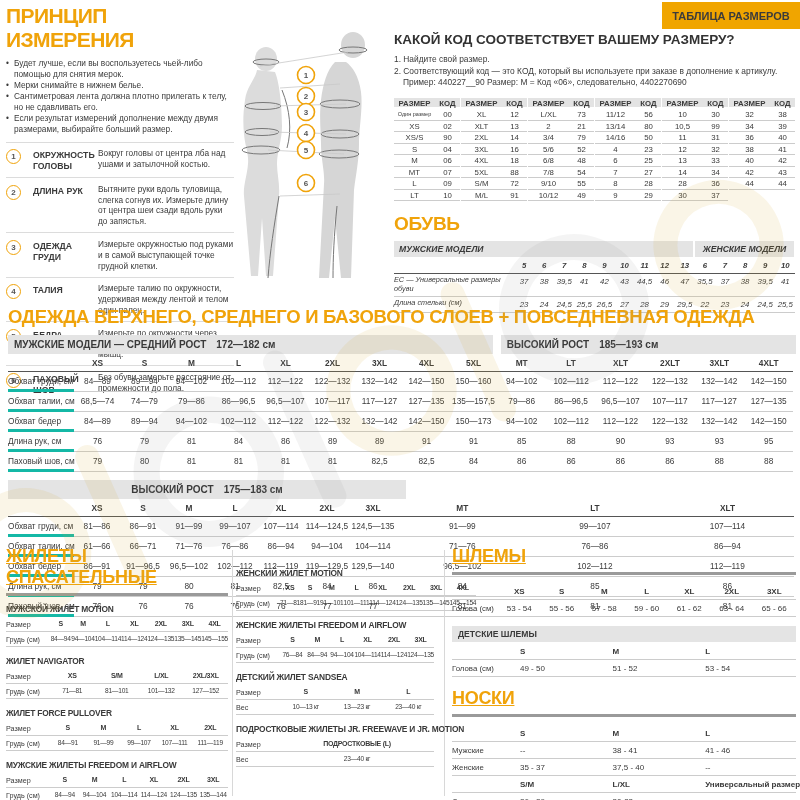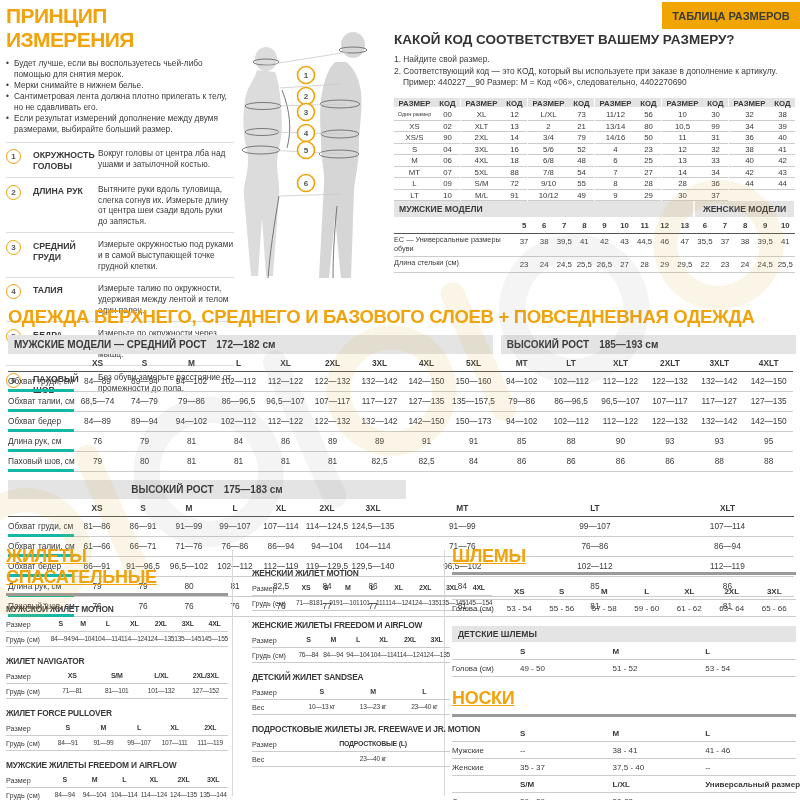--- a/index.html
+++ b/index.html
@@ -39,21 +39,21 @@
 
   #code-table { display:flex; gap:1px; margin-top:9px; }
   .code-pair { display:grid; grid-template-columns:41px 25px; }
   .code-cell { font-size:7.8px; text-align:center; padding:2px 0; height:11.5px;
                border-bottom:1px solid #CCC; line-height:1.1; white-space:nowrap; }
   .code-head { background:#E3E3E3; font-weight:bold; border-bottom:2px solid #fff; }
   .tiny { font-size:5.5px; }
   .blank { border-bottom:none; }
 
   #shoes-h { margin-top:12px; font-size:19px; }
-  #shoes-table { width:402px; }
+  #shoes-table { margin-top:6px; width:402px;font-style:italic; }
   .shoes-band { display:flex; gap:2px; margin-bottom:1px; }
   .shoes-band div { background:#E4E4E4; font-size:8.6px; font-weight:bold; padding:3px 5px; }
   .sb-men { width:299px; }
   .sb-women { width:99px; text-align:center; }
   #shoes-grid { display:grid; grid-template-columns:120px repeat(14,20.1px); }
   .shoe-cell { font-size:7.8px; text-align:center; padding:3px 0; border-bottom:1px solid #CCC; }
   .shoe-head { font-weight:bold; border-bottom:1.5px solid #555; }
   .shoe-label { font-size:7.3px; text-align:left; border-bottom:1px solid #CCC;
                 padding:2px 2px 2px 0; line-height:1.2; }
 
@@ -77,21 +77,21 @@
   .c-cell { font-size:8.3px; text-align:center; padding:3.5px 0; border-bottom:1px solid #CCC;
             white-space:nowrap; }
   .c-lab  { font-size:8.3px; text-align:left; padding:3.5px 0; border-bottom:3px solid #14b8a6;
             white-space:nowrap; }
   .cloth-head .c-cell, .cloth-head .c-lab { font-weight:bold; border-bottom:1.5px solid #555; }
 
   
   #bottom { position:absolute; left:0; top:546px; width:800px; height:254px; }
   .vdiv { position:absolute; top:4px; bottom:4px; width:1px; background:#D8D8D8; }
   #col1 { position:absolute; left:6px;  top:0;    width:222px; }
-  #col2 { position:absolute; left:252px; top:22px; width:198px; }
+  #col2 { position:absolute; left:236px; top:22px; width:198px; }
   #col3 { position:absolute; left:452px; top:0;   width:344px; }
   #col1 .sec-title, #col3 .sec-title { font-size:18px; display:block;text-decoration:underline; }
   .big-rule { height:3px; background:#9A9A9A; margin:5px 0 8px; }
 
   .vest { margin-bottom:9px; }
   .vest-name { font-size:8.4px; font-weight:bold; margin-bottom:3px; white-space:nowrap;
                letter-spacing:-0.2px; }
   .vest-grid { display:grid; }
   .vest-cell { font-size:6.6px; letter-spacing:-0.25px; text-align:center; padding:2.5px 0;
                border-bottom:1px solid #CCC; white-space:nowrap; }
@@ -166,21 +166,21 @@
         <div class="p-name">ОКРУЖНОСТЬ ГОЛОВЫ</div>
         <div class="p-desc">Вокруг головы от центра лба над ушами и затылочной костью.</div>
       </div>
       <div class="p-item">
         <div class="p-circle">2</div>
         <div class="p-name">ДЛИНА РУК</div>
         <div class="p-desc">Вытяните руки вдоль туловища, слегка согнув их. Измерьте длину от центра шеи сзади вдоль руки до запястья.</div>
       </div>
       <div class="p-item">
         <div class="p-circle">3</div>
-        <div class="p-name">СРЕДНИЙ ГРУДИ</div>
+        <div class="p-name">ОДЕЖДА ГРУДИ</div>
         <div class="p-desc">Измерьте окружностью под руками и в самой выступающей точке грудной клетки.</div>
       </div>
       <div class="p-item">
         <div class="p-circle">4</div>
         <div class="p-name">ТАЛИЯ</div>
         <div class="p-desc">Измерьте талию по окружности, удерживая между лентой и телом один палец.</div>
       </div>
       <div class="p-item">
         <div class="p-circle">5</div>
         <div class="p-name">БЕДРА</div>
@@ -365,20 +365,21 @@
         <div class="code-cell">42</div>
         <div class="code-cell">42</div>
         <div class="code-cell">43</div>
         <div class="code-cell">44</div>
         <div class="code-cell">44</div>
         <div class="code-cell blank"></div>
         <div class="code-cell blank"></div>
       </div>
     </div>
 
+  <div id="shoes-h" class="sec-title">ОБУВЬ</div>
   <div id="shoes-table">
     <div class="shoes-band">
       <div class="sb-men">МУЖСКИЕ МОДЕЛИ</div>
       <div class="sb-women">ЖЕНСКИЕ МОДЕЛИ</div>
     </div>
     <div id="shoes-grid">
         <div class="shoe-cell shoe-head"></div>
         <div class="shoe-cell shoe-head">5</div>
         <div class="shoe-cell shoe-head">6</div>
         <div class="shoe-cell shoe-head">7</div>

